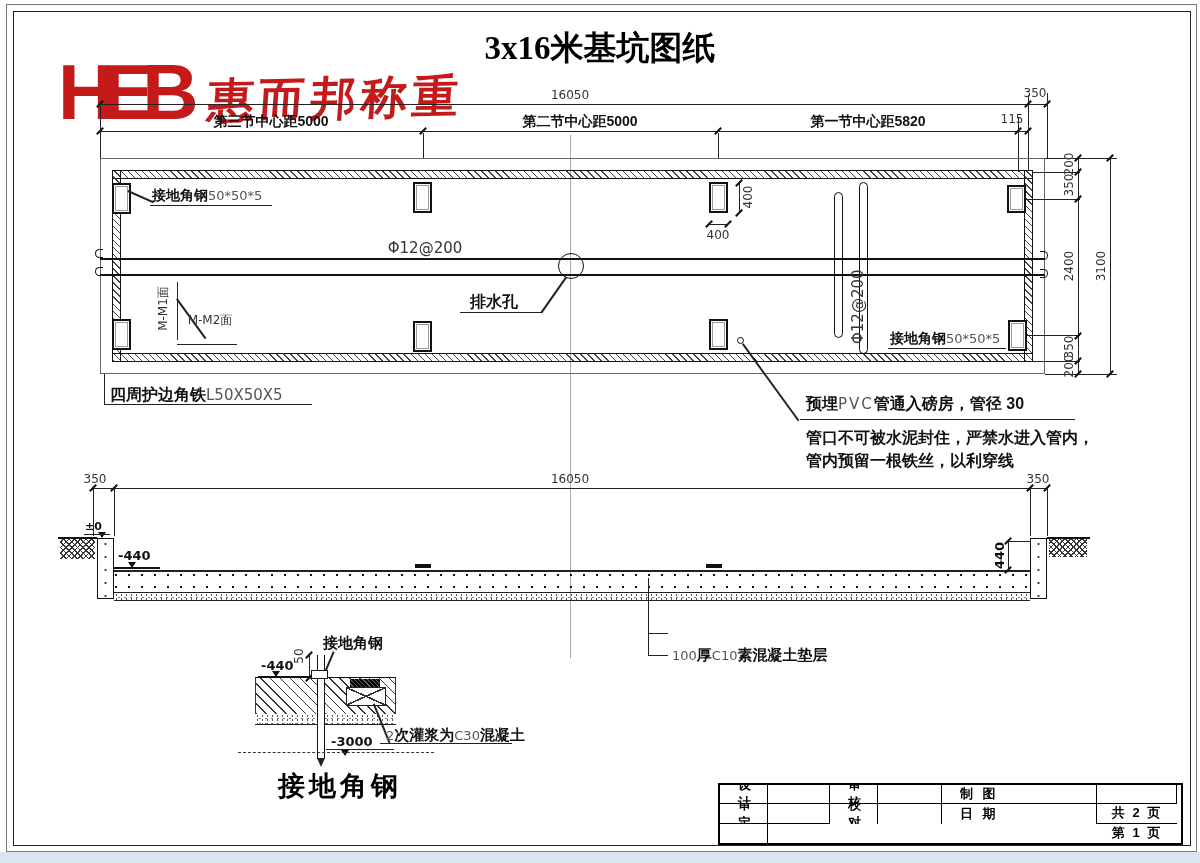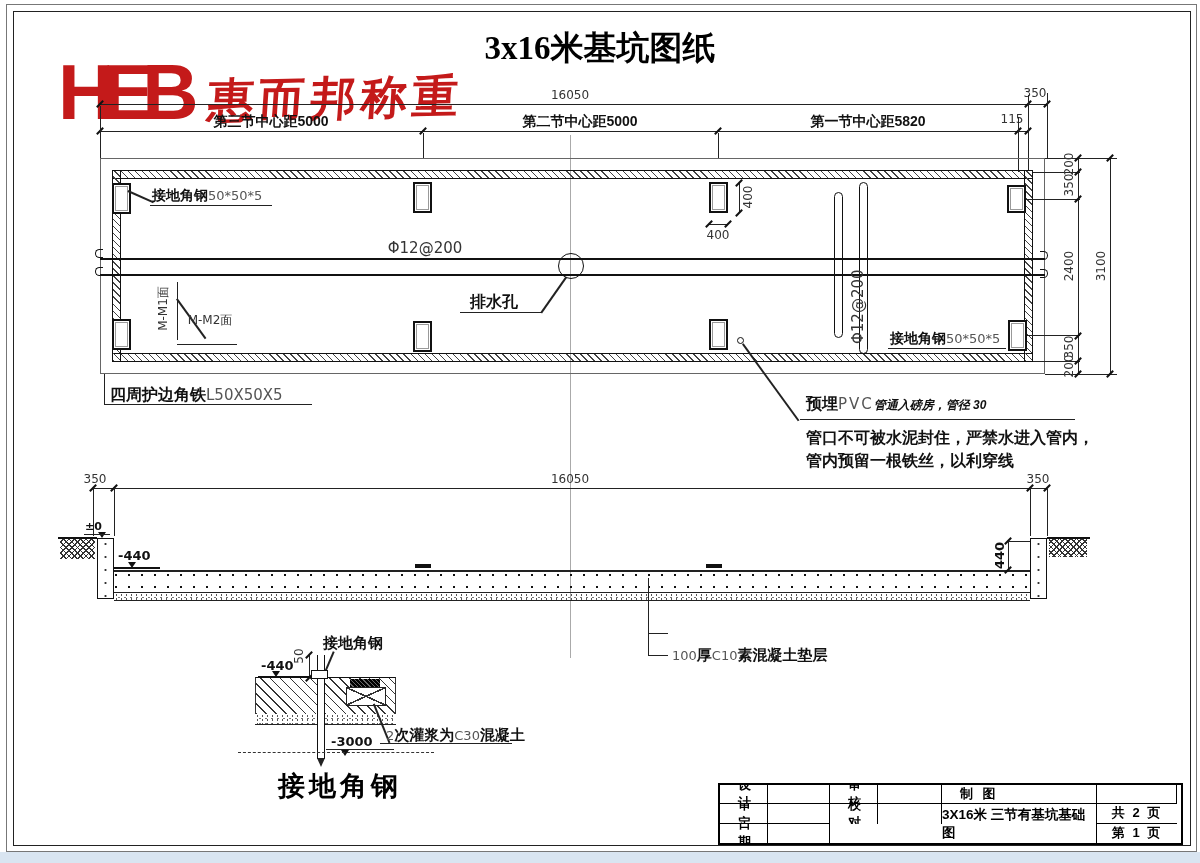--- a/index.html
+++ b/index.html
@@ -167,21 +167,21 @@
   <div class="dim rot" style="left:1047px;top:340px;width:44px;">350</div>
   <div class="dim rot" style="left:1047px;top:359px;width:44px;">200</div>
   <div class="vl" style="left:1110px;top:158px;height:216px;"></div>
   <div class="tick" style="left:1110px;top:158px;"></div>
   <div class="tick" style="left:1110px;top:374px;"></div>
   <div class="dim rot" style="left:1079px;top:259px;width:44px;">3100</div>
 
   <div class="a" style="left:737px;top:337px;width:5px;height:5px;border:1px solid #111;border-radius:50%;"></div>
   <div class="diag" style="left:743px;top:343px;width:95px;transform:rotate(54deg);"></div>
   <div class="zh" style="left:806px;top:394px;font-size:16px;">
-    <span class="zhs" style="font-size:16px;">预埋</span><span class="spec" style="font-size:15px;letter-spacing:2px;">PVC</span><span class="zhs" style="font-size:12px;font-style:italic;">管通入磅房，管径 30</span>
+    <span class="zhs" style="font-size:16px;">预埋</span><span class="spec" style="font-size:15px;letter-spacing:2px;">PVC</span><span class="zhs" style="font-size:16px;">管通入磅房，管径 30</span>
   </div>
   <div class="hl" style="left:800px;top:419px;width:275px;"></div>
   <div class="zh" style="left:806px;top:451px;font-size:16px;">管内预留一根铁丝，以利穿线</div>
   <div class="zh" style="left:806px;top:428px;font-size:16px;">管口不可被水泥封住，严禁水进入管内，</div>
 
   <div class="hl" style="left:93px;top:488px;width:954px;"></div>
   <div class="tick" style="left:93px;top:488px;"></div>
   <div class="tick" style="left:114px;top:488px;"></div>
   <div class="tick" style="left:1030px;top:488px;"></div>
   <div class="tick" style="left:1047px;top:488px;"></div>
@@ -267,21 +267,20 @@
   <div id="tblock">
     <div class="tb-label">设 计</div>
     <div></div>
     <div class="tb-label">审 核</div>
     <div></div>
 
     <div class="tb-label">制 图</div>
     <div></div>
     <div class="tb-label">审 定</div>
     <div></div>
-    <div class="tb-title lastrow" style="grid-column:5;grid-row:2/4;">3X16米 三节有基坑基础图</div>
     <div class="tb-pages lastcol" style="grid-column:6;grid-row:2;">共 2 页</div>
 
     <div class="tb-label lastrow">校 对</div>
     <div class="lastrow"></div>
     <div class="tb-label lastrow">日 期</div>
     <div class="lastrow"></div>
     <div class="tb-pages lastcol lastrow" style="grid-column:6;grid-row:3;">第 1 页</div>
   </div>
 
 </div>

